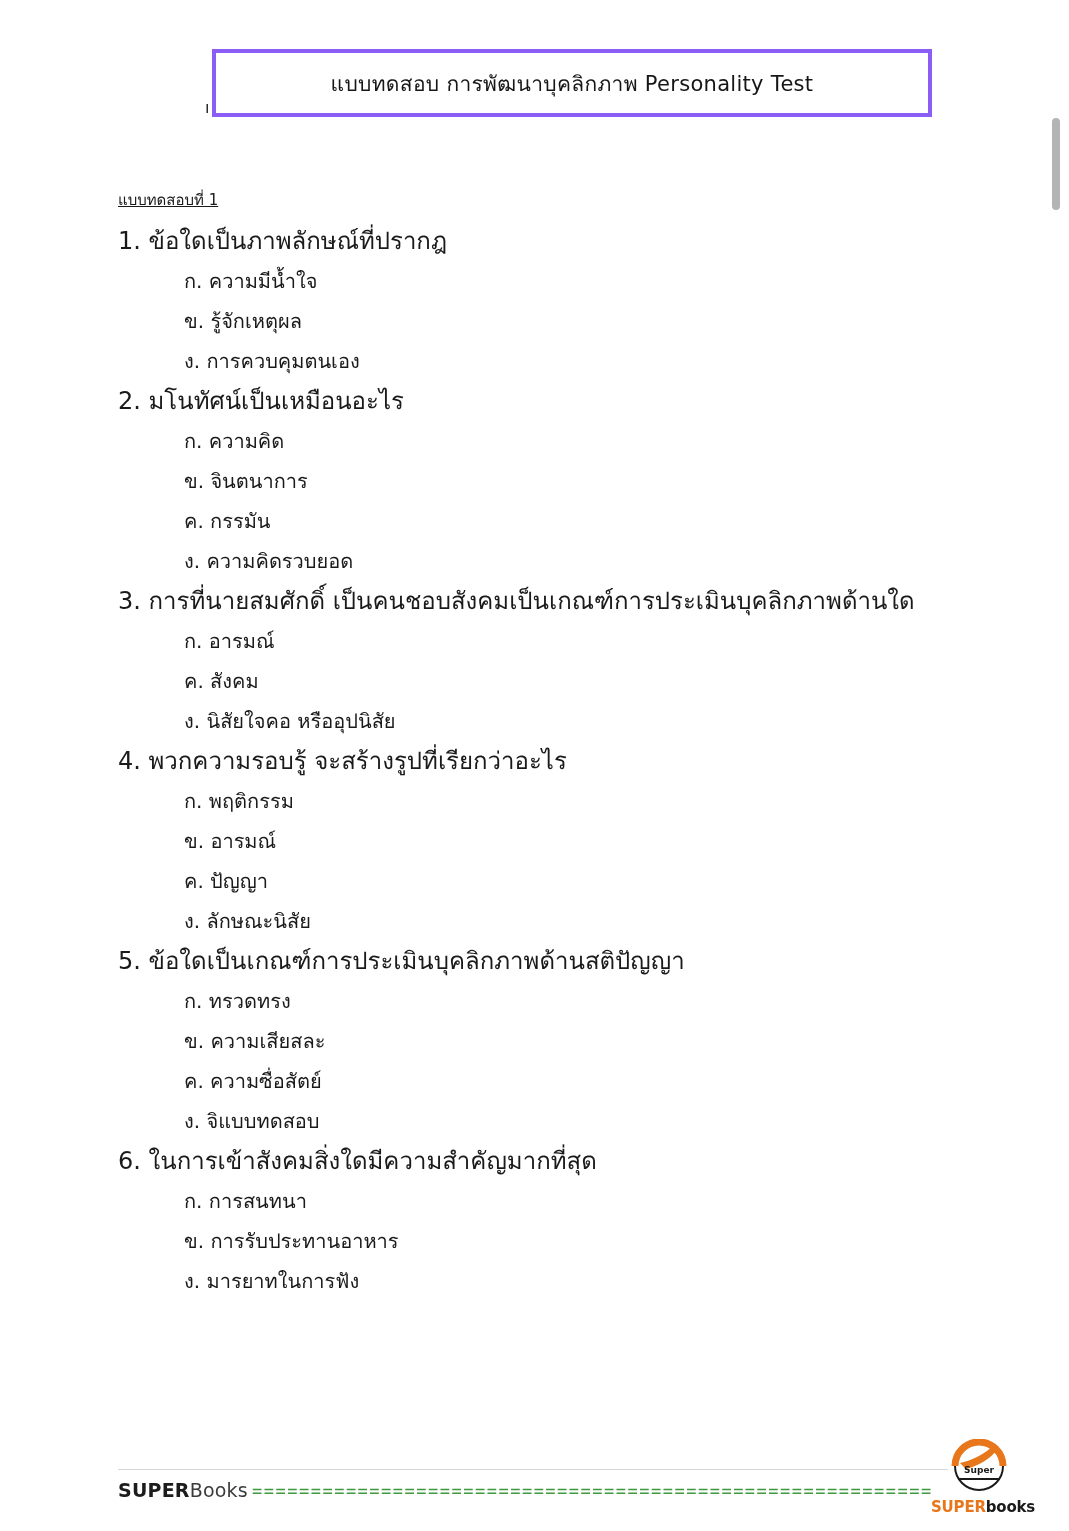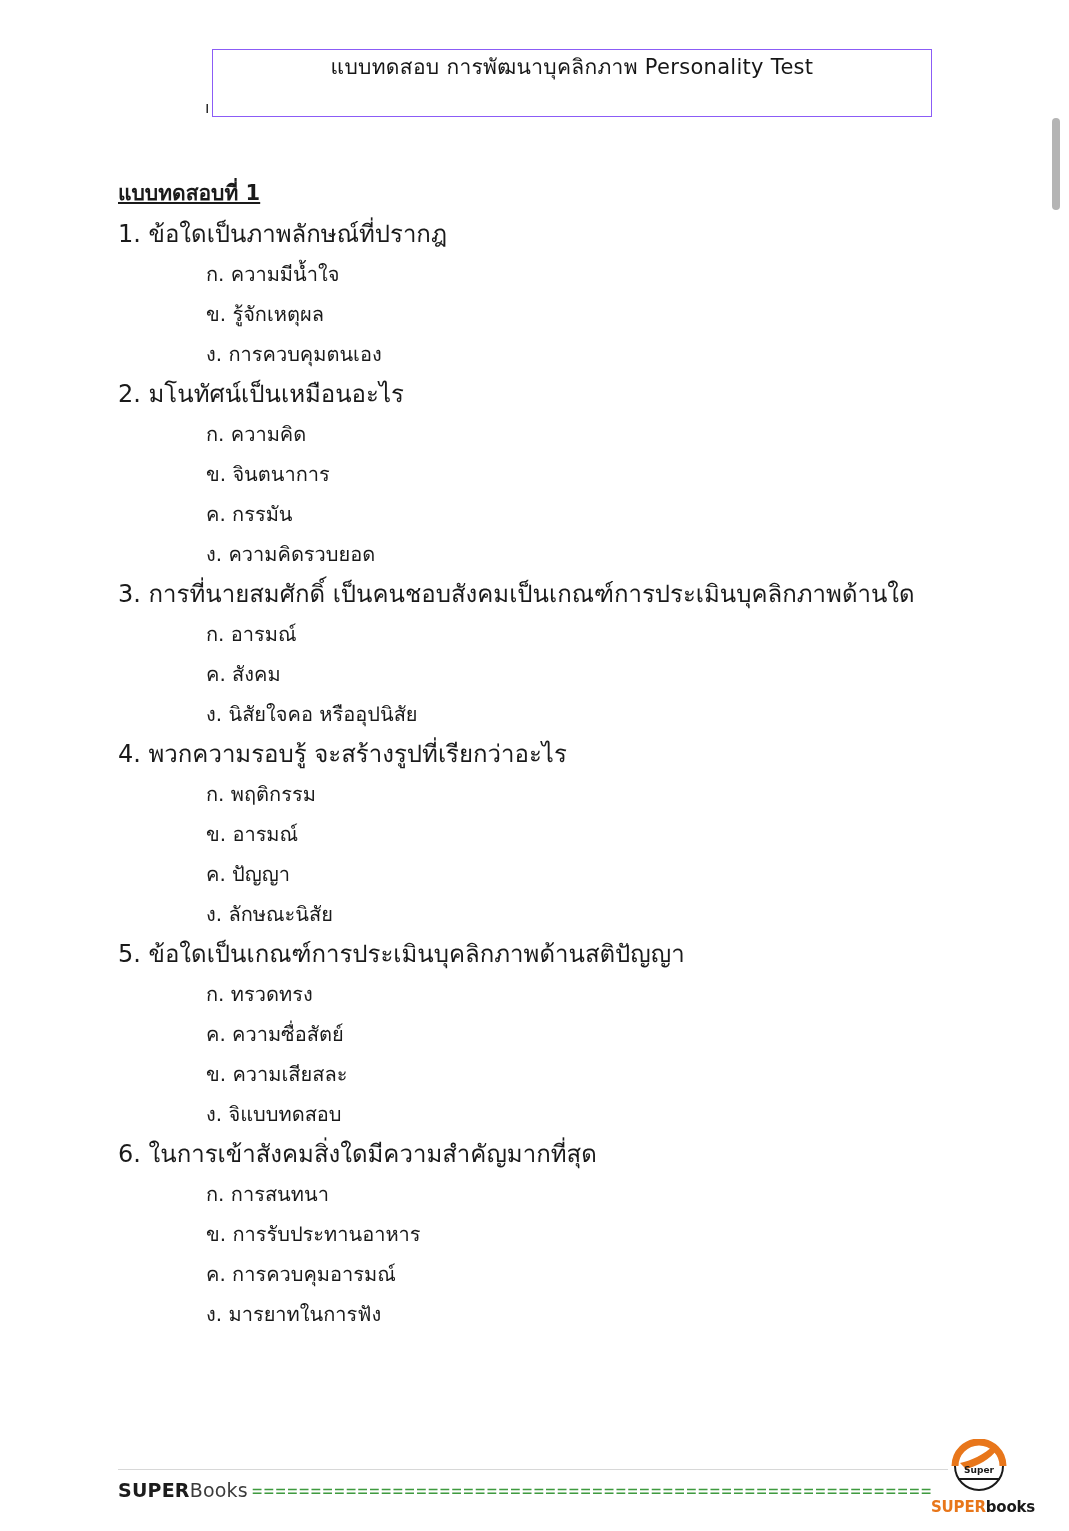--- a/index.html
+++ b/index.html
@@ -21,24 +21,25 @@
     background: #ffffff;
   }
 
   
   .title-box {
     position: absolute;
     left: 212px;
     top: 49px;
     width: 720px;
     height: 68px;
-    border: 1px solid #8b5cf6;
+    border: 4px solid #8b5cf6;
     background: #ffffff;
     box-sizing: border-box;
     display: flex;
+    align-items: center;
     justify-content: center;
   }
   .title-text {
     font-size: 21px;
     letter-spacing: 0.3px;
     color: #161616;
     white-space: nowrap;
   }
   .title-stub {
     position: absolute;
@@ -49,36 +50,36 @@
   }
 
   
   .content {
     position: absolute;
     left: 118px;
     top: 178px;
     width: 860px;
   }
   .section-heading {
-    font-size: 21px;
-    font-weight: bold;
+    font-size: 15px;
+    font-weight: normal;
     text-decoration: underline;
-    margin: 0 0 6px 0;
+    margin: 7px 0 6px 0;
     line-height: 30px;
   }
   .question {
     font-size: 24px;
     line-height: 40px;
     margin: 0;
     white-space: nowrap;
   }
   .choice {
     font-size: 20px;
     line-height: 40px;
-    margin: 0 0 0 88px;
+    margin: 0 0 0 66px;
     white-space: nowrap;
   }
 
   
   .footer {
     position: absolute;
     left: 0;
     bottom: 0;
     width: 1069px;
     height: 100px;
@@ -178,28 +179,27 @@
     <div class="choice">ง. นิสัยใจคอ หรืออุปนิสัย</div>
 
     <div class="question">4. พวกความรอบรู้ จะสร้างรูปที่เรียกว่าอะไร</div>
     <div class="choice">ก. พฤติกรรม</div>
     <div class="choice">ข. อารมณ์</div>
     <div class="choice">ค. ปัญญา</div>
     <div class="choice">ง. ลักษณะนิสัย</div>
 
     <div class="question">5. ข้อใดเป็นเกณฑ์การประเมินบุคลิกภาพด้านสติปัญญา</div>
     <div class="choice">ก. ทรวดทรง</div>
+    <div class="choice">ข. ความเสียสละ</div>
     <div class="choice">ค. ความซื่อสัตย์</div>
-    <div class="choice">ข. ความเสียสละ</div>
     <div class="choice">ง. จิแบบทดสอบ</div>
 
     <div class="question">6. ในการเข้าสังคมสิ่งใดมีความสำคัญมากที่สุด</div>
     <div class="choice">ก. การสนทนา</div>
     <div class="choice">ข. การรับประทานอาหาร</div>
-    <div class="choice">ค. การควบคุมอารมณ์</div>
     <div class="choice">ง. มารยาทในการฟัง</div>
 
   </div>
 
   <div class="footer">
     <div class="footer-rule"></div>
     <div class="footer-brand">
       <b>SUPER</b><span>Books</span>
     </div>
     <div class="footer-dashes">===========================================================================</div>

